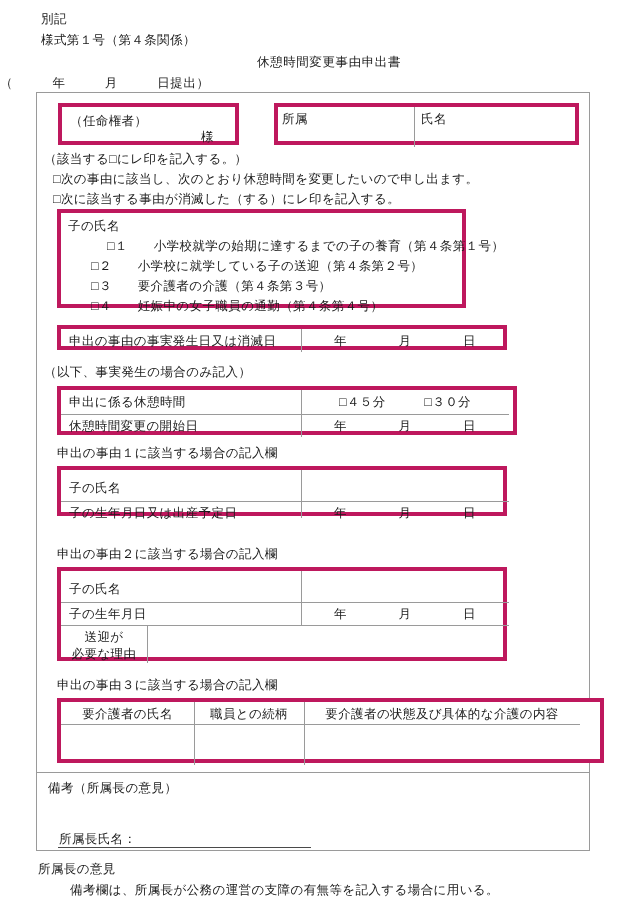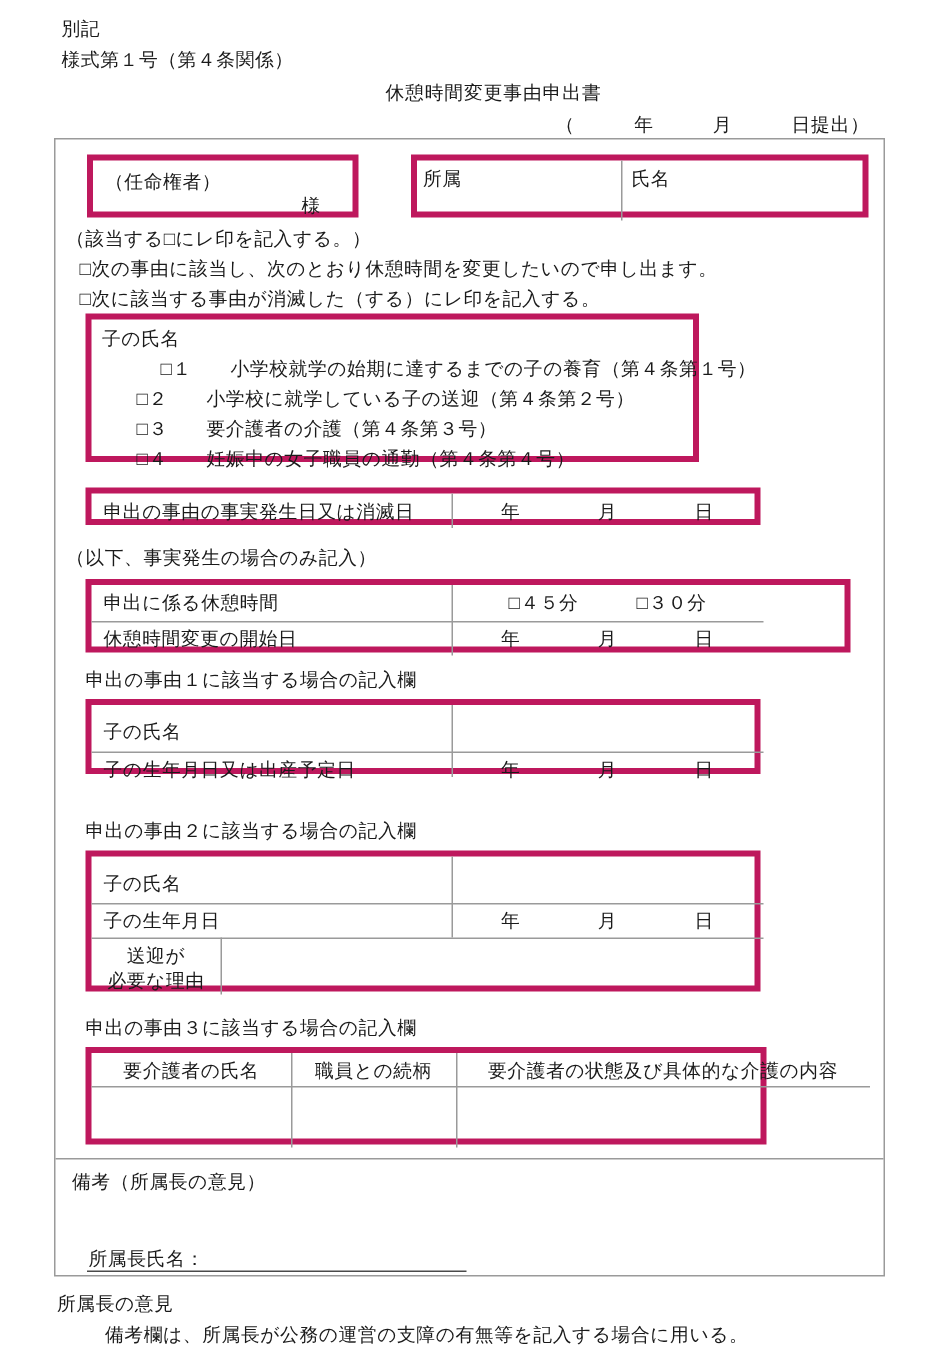--- a/index.html
+++ b/index.html
@@ -28,21 +28,21 @@
   .hdr-line {
     position: absolute;
     white-space: nowrap;
     font-size: 12.5px;
     letter-spacing: 0.4px;
   }
   #hdr-bekki   { left: 41px;  top: 11px; }
   #hdr-yoshiki { left: 41px;  top: 32px; }
   #hdr-title   { left: 14px;     top: 54px; width: 630px; text-align: center;
                  letter-spacing: 0.6px; }
-  #hdr-date    { left: 0;     top: 75px; width: 580px; text-align: right;
+  #hdr-date    { left: 0;     top: 75px; width: 580px; text-align: left;
                  letter-spacing: 0.6px; }
 
   
   #outer-frame {
     position: absolute;
     left: 36px;
     top: 92px;
     width: 554px;
     height: 759px;
     border: 1px solid #9a9a9a;
@@ -142,21 +142,21 @@
     </div>
 
     <div class="box" style="left:20px; top:232px; width:450px; height:25px;">
       <div class="cellline vline" style="left:240px; top:0; height:23px;"></div>
       <div class="txt" style="left:8px; top:4px;">申出の事由の事実発生日又は消滅日</div>
       <div class="datecells ctr" style="left:240px; top:4px; width:208px;">年　　　　月　　　　日</div>
     </div>
 
     <div class="txt" style="left:7px; top:271px;">（以下、事実発生の場合のみ記入）</div>
 
-    <div class="box" style="left:20px; top:293px; width:510px; height:49px;">
+    <div class="box" style="left:20px; top:293px; width:460px; height:49px;">
       <div class="cellline vline" style="left:240px; top:0; height:47px;"></div>
       <div class="cellline hline" style="left:0; top:24px; width:448px;"></div>
 
       <div class="txt" style="left:8px; top:4px;">申出に係る休憩時間</div>
       <div class="txt chk ctr" style="left:240px; top:4px; width:208px;">□４５分　　　□３０分</div>
 
       <div class="txt" style="left:8px; top:28px;">休憩時間変更の開始日</div>
       <div class="datecells ctr" style="left:240px; top:28px; width:208px;">年　　　　月　　　　日</div>
     </div>
 
@@ -190,21 +190,21 @@
       <div class="txt" style="left:8px; top:35px;">子の生年月日</div>
       <div class="datecells ctr" style="left:240px; top:35px; width:208px;">年　　　　月　　　　日</div>
 
       <div class="txt ctr" style="left:0px; top:58px; width:86px;">送迎が</div>
       <div class="txt ctr" style="left:0px; top:75px; width:86px;">必要な理由</div>
       <div class="txt" style="left:94px; top:58px; width:348px;"></div>
     </div>
 
     <div class="txt" style="left:20px; top:584px;">申出の事由３に該当する場合の記入欄</div>
 
-    <div class="box" style="left:20px; top:605px; width:454px; height:65px;">
+    <div class="box" style="left:20px; top:605px; width:547px; height:65px;">
       <div class="cellline hline" style="left:0; top:22px; width:519px;"></div>
       <div class="cellline vline" style="left:133px; top:0; height:63px;"></div>
       <div class="cellline vline" style="left:243px; top:0; height:63px;"></div>
 
       <div class="txt ctr" style="left:0; top:4px; width:133px;">要介護者の氏名</div>
       <div class="txt ctr" style="left:133px; top:4px; width:110px;">職員との続柄</div>
       <div class="txt ctr" style="left:243px; top:4px; width:276px;">要介護者の状態及び具体的な介護の内容</div>
 
       <div class="txt" style="left:6px; top:28px; width:120px;"></div>
       <div class="txt" style="left:139px; top:28px; width:98px;"></div>

